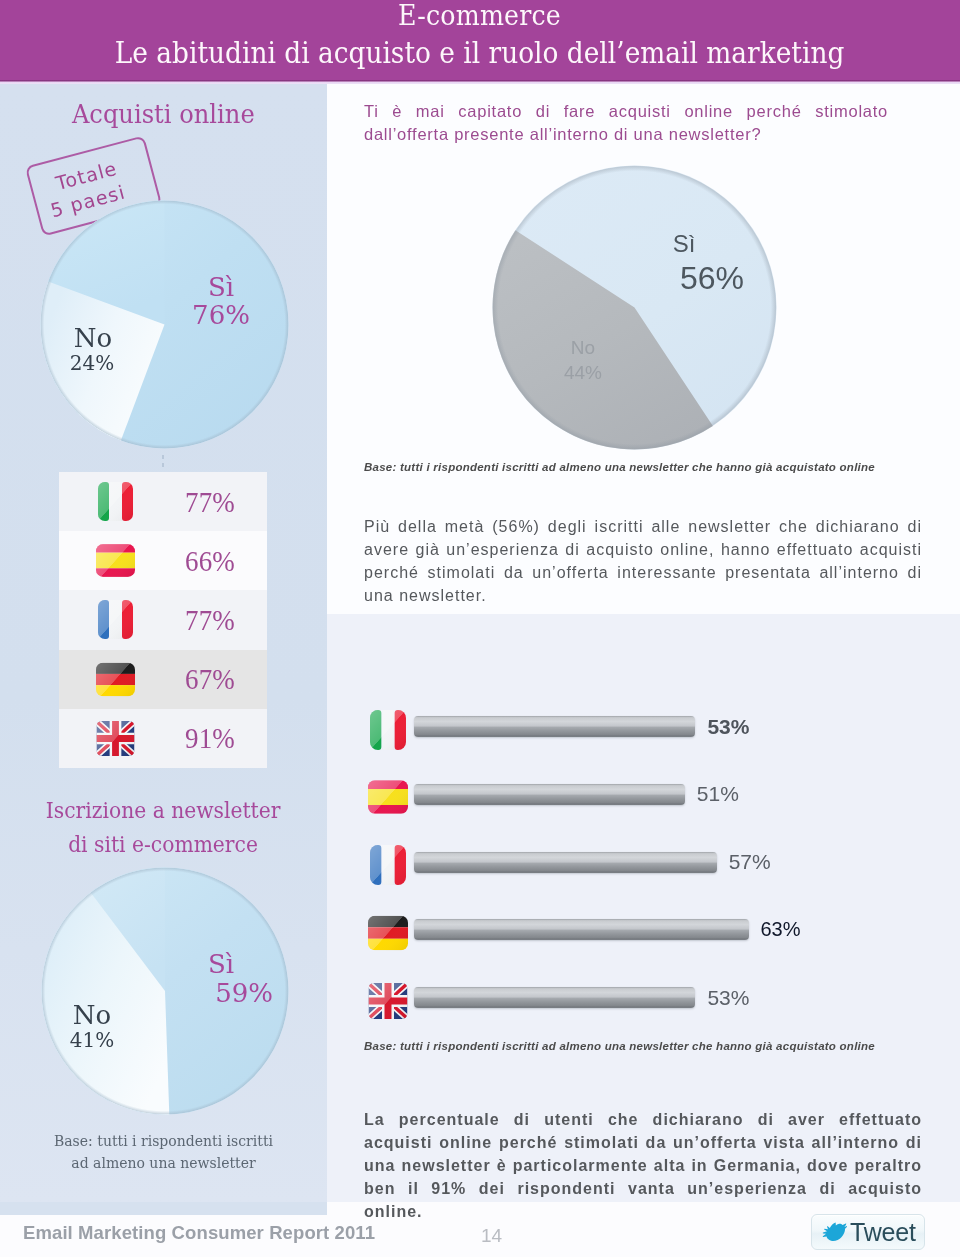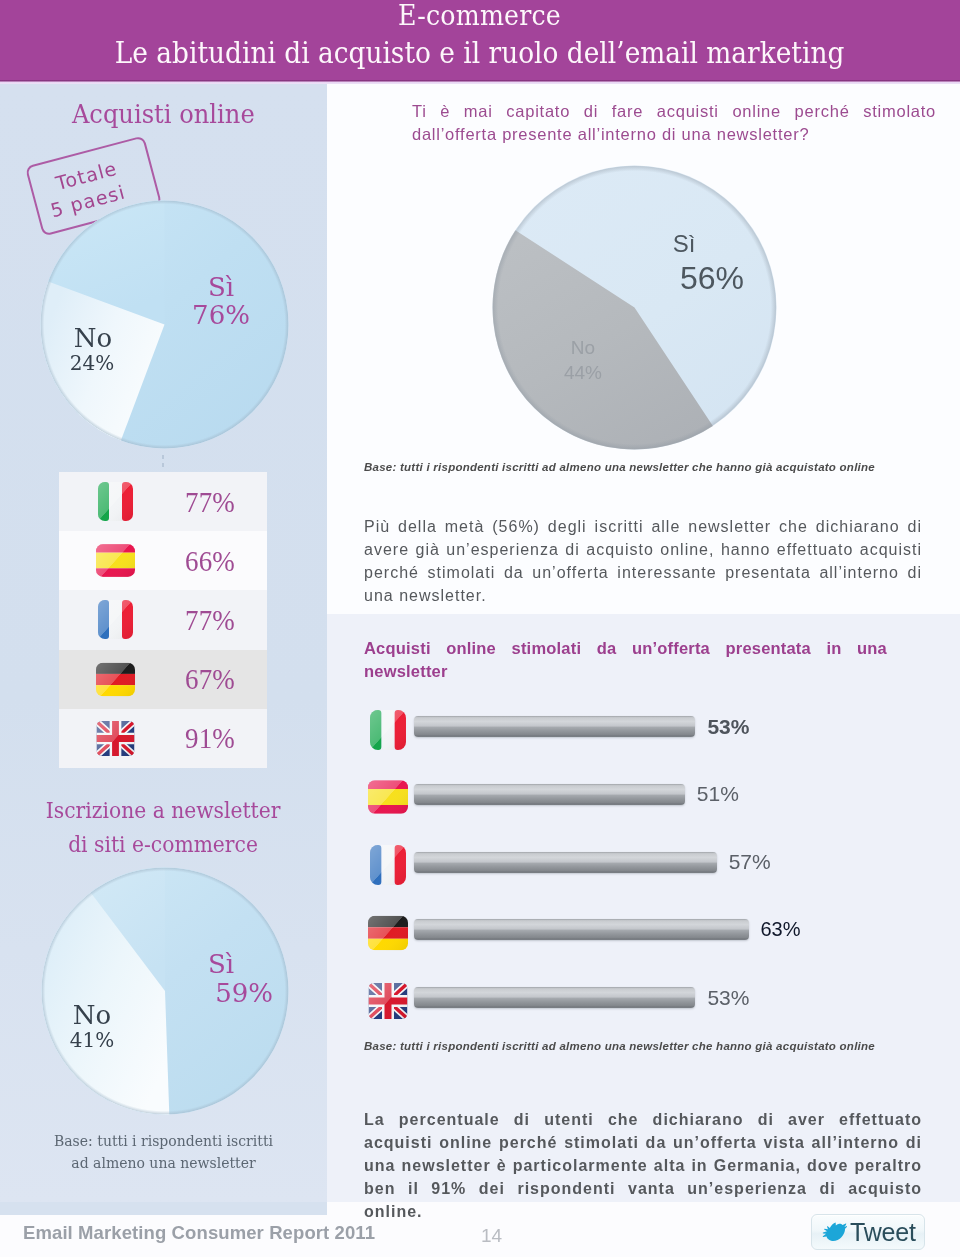--- a/index.html
+++ b/index.html
@@ -28,21 +28,21 @@
     font-family:"DejaVu Serif",serif;color:#a7499b;font-weight:400;}
   .sb-title>span,.sb-title>div{display:inline-block;transform:scaleX(.93);}
 
   
   .main-white{position:absolute;left:327px;top:84px;width:633px;height:530px;
     background:#fcfdff;}
   .main-tint{position:absolute;left:327px;top:614px;width:633px;height:588px;
     background:#eef1f9;}
 
   .q-text{position:absolute;left:364px;top:100px;width:524px;
-    font-size:16.5px;letter-spacing:0.75px;line-height:23.1px;color:#9c4b90;text-align:justify;margin-left:48px;}
+    font-size:16.5px;letter-spacing:0.75px;line-height:23.1px;color:#9c4b90;text-align:justify;}
   .base-note{position:absolute;font-style:italic;font-weight:bold;font-size:11.5px;
     color:#4b4b4b;letter-spacing:.25px;white-space:nowrap;}
   .body-p{position:absolute;font-size:16px;letter-spacing:1px;line-height:23.1px;color:#55585c;
     text-align:justify;margin-top:21px;}
   .sec-title{position:absolute;font-size:16.5px;letter-spacing:0.2px;line-height:23.1px;font-weight:bold;
     color:#9c3f8e;text-align:justify;}
   .foot-left{position:absolute;left:0;top:1202px;width:327px;height:13px;
     background:#d6e1ef;}
   .foot-txt{position:absolute;left:23px;top:1223px;font-size:18.5px;font-weight:bold;
     color:#9ba0a8;letter-spacing:.1px;line-height:20px;}
@@ -321,21 +321,20 @@
 
   <div class="abs" style="left:624px;top:230px;width:120px;text-align:center;font-size:24px;color:#4d575f;">Sì</div>
   <div class="abs" style="left:624px;top:260px;width:120px;text-align:right;font-size:32px;color:#4d575f;">56%</div>
   <div class="abs" style="left:533px;top:337px;width:100px;text-align:center;font-size:19px;color:#9ba0a6;">No</div>
   <div class="abs" style="left:533px;top:362px;width:100px;text-align:center;font-size:19px;color:#9ba0a6;">44%</div>
 
   <div class="base-note" style="left:364px;top:461px;">Base: tutti i rispondenti iscritti ad almeno una newsletter che hanno già acquistato online</div>
 
   <div class="body-p" style="left:364px;top:493.5px;width:558px;">Più della metà (56%) degli iscritti alle newsletter che dichiarano di avere già un’esperienza di acquisto online, hanno effettuato acquisti perché stimolati da un’offerta interessante presentata all’interno di una newsletter.</div>
 
-  <div class="sec-title" style="left:364px;top:637px;width:523px;">Acquisti online stimolati da un’offerta presentata in una newsletter</div>
 
   <div class="abs" id="bars" style="left:365px;top:716px;width:560px;height:310px;">
       <div style="position: absolute; left: 0px; top: 0px; width: 560px; height: 67.75px;">
         <span style="position: absolute; left: 2.5px; top: -6.5px; line-height: 0;">
           <svg width="40" height="40" viewBox="0 0 40 40">
    <defs>
               <clipPath id="f6c">
                 <rect x="2" y="0.00" width="36" height="40.00" rx="8" ry="8"></rect>
               </clipPath>
    <linearGradient id="f6g" x1="0.1" y1="0" x2="1" y2="0.8">

